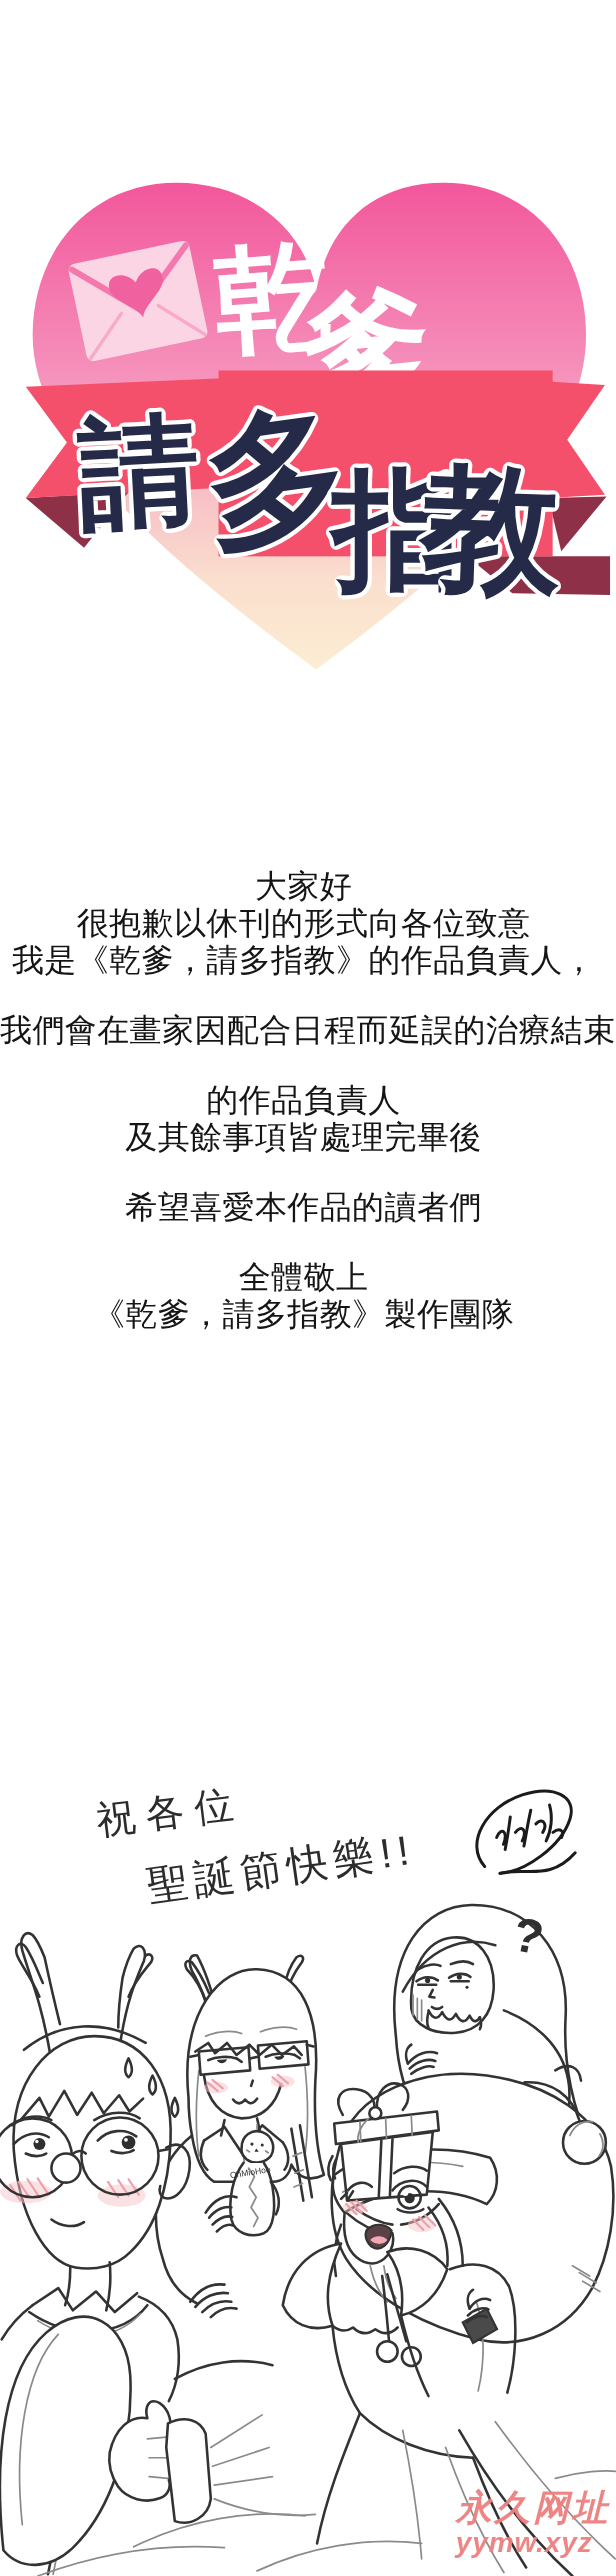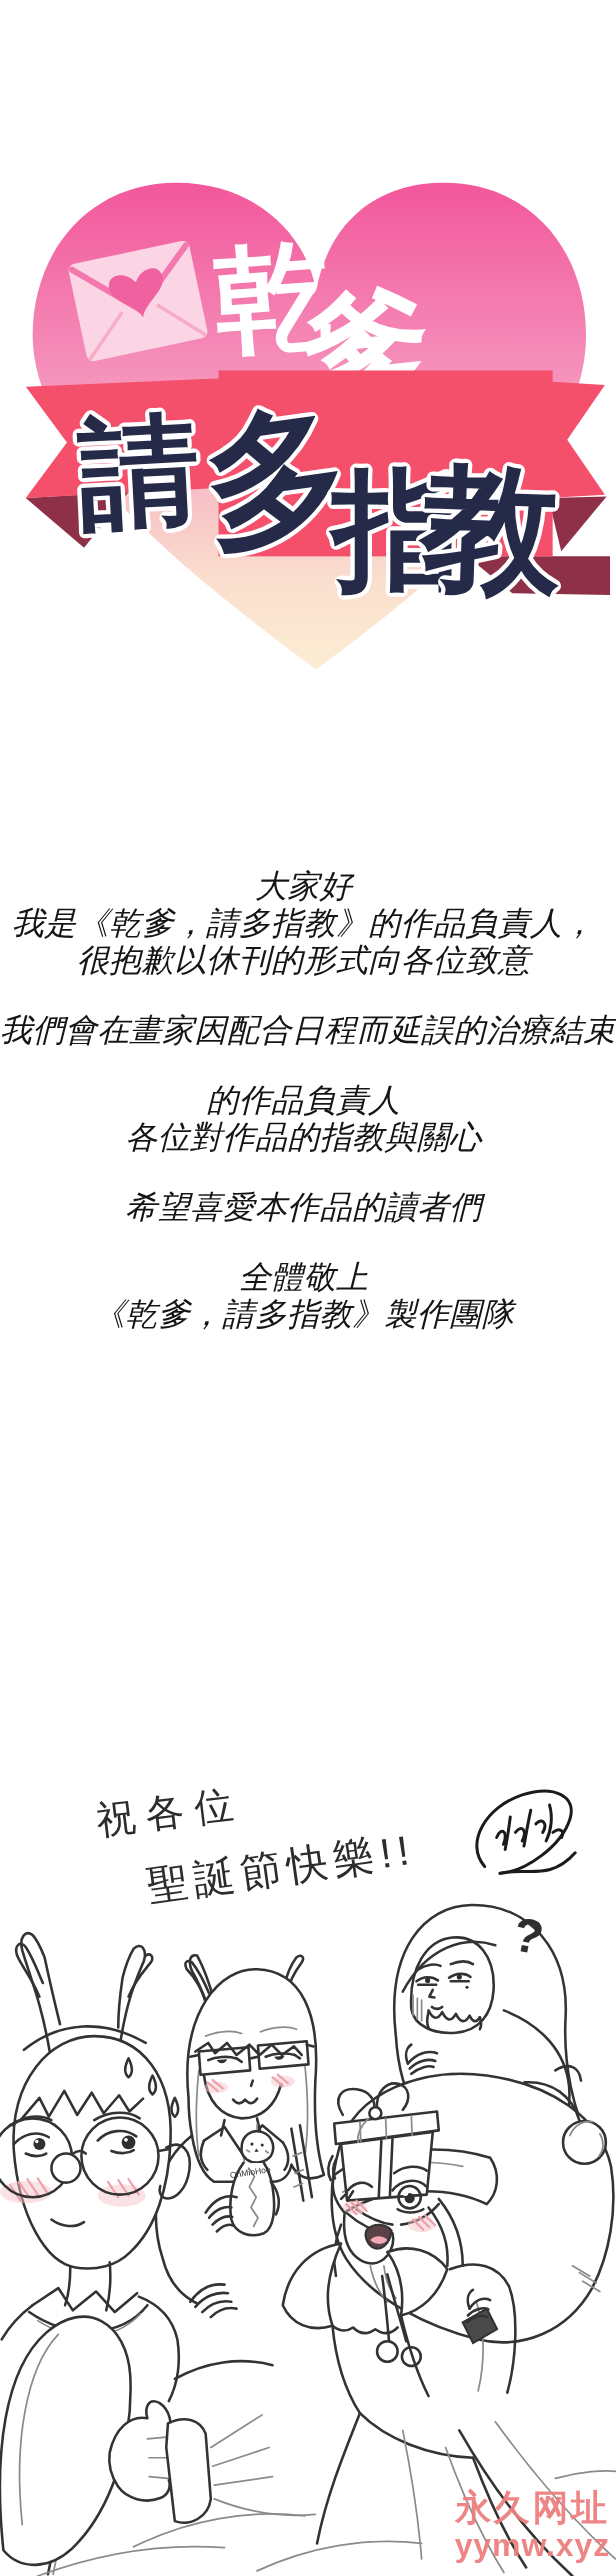--- a/index.html
+++ b/index.html
@@ -2,40 +2,40 @@
 <html style="font-size:13.7px"><head>
 <meta charset="utf-8">
 <style>
   html,body{margin:0;padding:0;background:#ffffff;}
   .page{position:relative;width:617px;height:2576px;margin:0 auto;background:#ffffff;overflow:hidden;
         font-family:"Liberation Sans","DejaVu Sans",sans-serif;}
   
   .logo-svg{position:absolute;left:0;top:176px;}
   
   .announcement{position:absolute;left:0;right:0;top:868px;text-align:center;color:#151515;}
-  .announcement .para{margin:0 10px 33px 0;font-style:italic;}
+  .announcement .para{margin:0 10px 33px 0;}
   .announcement .line{font-size:32px;line-height:37px;letter-spacing:0.4px;white-space:nowrap;}
   
   .hand{position:absolute;color:#2c2c2c;white-space:nowrap;font-weight:500;}
   .hand1{left:96px;top:1785px;font-size:39px;letter-spacing:10.3px;transform:rotate(-7deg);}
   .hand2{left:146px;top:1841px;font-size:41px;letter-spacing:6px;transform:rotate(-8deg);}
   .sig-svg{position:absolute;left:471px;top:1781px;}
   
   .illu{position:absolute;left:0;top:1899px;}
   .illu path,.illu circle,.illu line{vector-effect:none;}
   .s{stroke:#333333;stroke-width:3;fill:none;stroke-linecap:round;stroke-linejoin:round;}
   .sw{stroke:#333333;stroke-width:3;fill:#ffffff;stroke-linecap:round;stroke-linejoin:round;}
   .t{stroke:#8a8a8a;stroke-width:2;fill:none;stroke-linecap:round;stroke-linejoin:round;}
   .bl{stroke:#eba0ac;stroke-width:2.5;fill:none;stroke-linecap:round;}
   .bf{fill:#f6c3ca;opacity:.5;stroke:none;}
   .dk{fill:#2f2f2f;stroke:none;}
   
-  .watermark{position:absolute;right:6.9px;top:2489px;text-align:center;font-weight:bold;line-height:1.08;opacity:.95;}
+  .watermark{position:absolute;right:6.9px;top:2489px;text-align:left;font-weight:bold;line-height:1.08;opacity:.95;font-style:italic;}
   .wm1{font-size:36px;letter-spacing:2.6px;}
-  .wm2{font-size:32px;letter-spacing:0.9px;}
+  .wm2{font-size:28px;letter-spacing:0.9px;}
 </style>
 </head>
 <body>
 
 <div class="page">
 
   <svg class="logo-svg" width="617" height="514" viewBox="0 0 720 600">
     <defs>
       <linearGradient id="hg" x1="0" y1="0" x2="0" y2="1">
         <stop offset="0" stop-color="#f2579b"></stop>
@@ -83,29 +83,29 @@
         <text x="238" y="410" font-size="168" transform="rotate(-8 322 352)">多</text>
         <text x="388" y="466" font-size="152">指</text>
         <text x="492" y="468" font-size="162" transform="rotate(2 572 410)">教</text>
       </g>
     </g>
   </svg>
 
   <div class="announcement">
     <div class="para">
       <div class="line">大家好</div>
+      <div class="line">很抱歉以休刊的形式向各位致意</div>
       <div class="line">我是《乾爹，請多指教》的作品負責人，</div>
-      <div class="line">很抱歉以休刊的形式向各位致意</div>
     </div>
     <div class="para">
       <div class="line">我們會在畫家因配合日程而延誤的治療結束，</div>
     </div>
     <div class="para">
       <div class="line">的作品負責人</div>
-      <div class="line">各位對作品的指教與關心</div>
+      <div class="line">及其餘事項皆處理完畢後</div>
     </div>
     <div class="para">
       <div class="line">希望喜愛本作品的讀者們</div>
     </div>
     <div class="para">
       <div class="line">全體敬上</div>
       <div class="line">《乾爹，請多指教》製作團隊</div>
     </div>
   </div>
 

